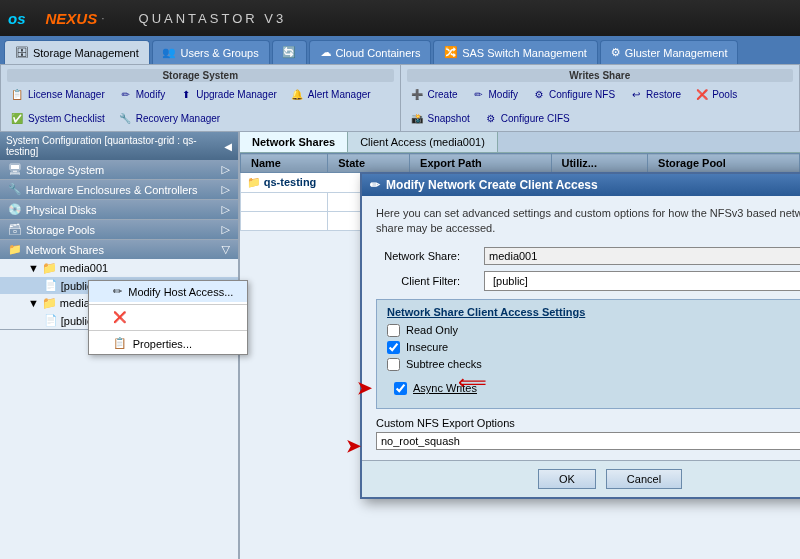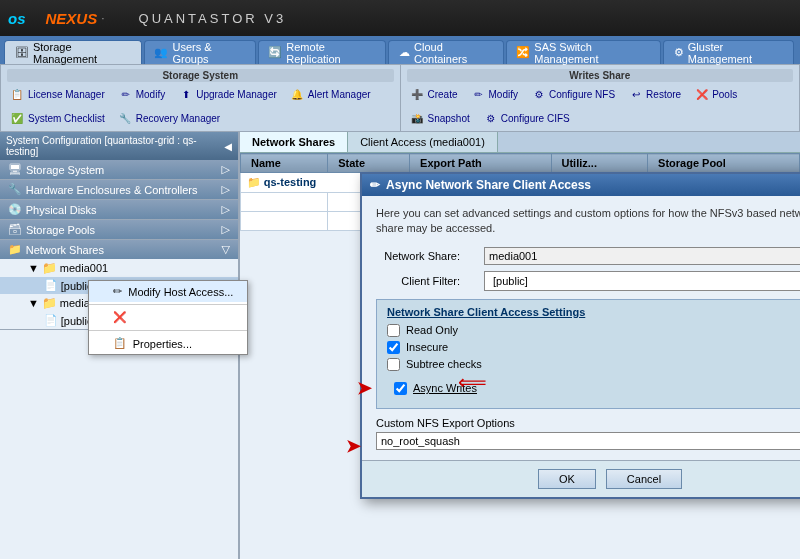--- a/index.html
+++ b/index.html
@@ -85,21 +85,20 @@
   <div class="nav-tab active">
     <span>🗄</span>
     <span>Storage Management</span>
   </div>
   <div class="nav-tab">
     <span>👥</span>
     <span>Users &amp; Groups</span>
   </div>
   <div class="nav-tab">
     <span>🔄</span>
-    <span>Remote Replication</span>
   </div>
   <div class="nav-tab">
     <span>☁</span>
     <span>Cloud Containers</span>
   </div>
   <div class="nav-tab">
     <span>🔀</span>
     <span>SAS Switch Management</span>
   </div>
   <div class="nav-tab">
@@ -301,21 +300,21 @@
           <td>8B</td>
           <td>allraid0</td>
         </tr>
       </tbody>
     </table>
 
     <div id="dialog">
       <div id="dialog-titlebar">
         <div style="display:flex; align-items:center; gap:6px;">
           <span>✏</span>
-          <span>Async Network Share Client Access</span>
+          <span>Modify Network Create Client Access</span>
         </div>
 
       </div>
       <div id="dialog-body">
         <div id="dialog-desc">Here you can set advanced settings and custom options for how the NFSv3 based network share may be accessed.</div>
 
         <div class="field-row">
           <div class="field-label">Network Share:</div>
           <input class="field-input" type="text" value="media001" readonly="" style="background: rgb(240, 240, 240);">
         </div>

